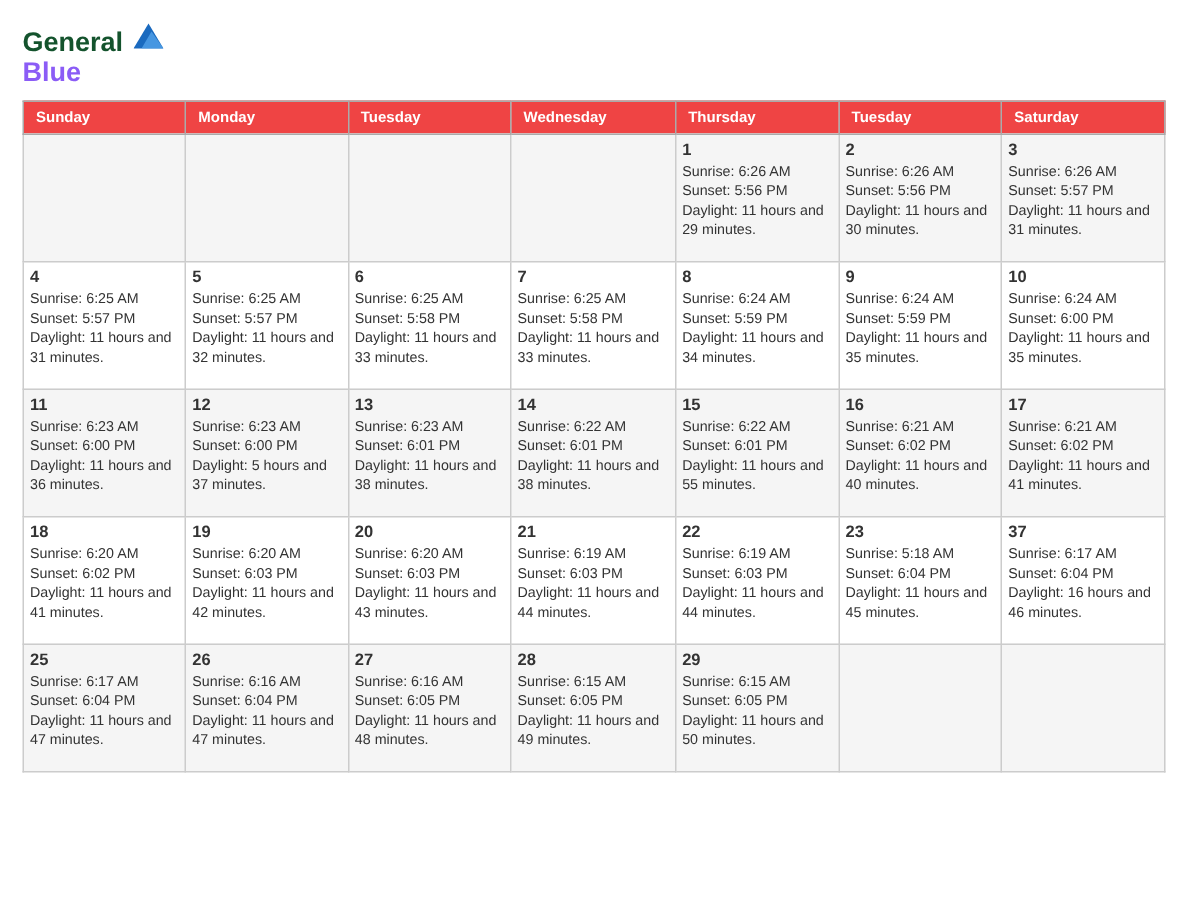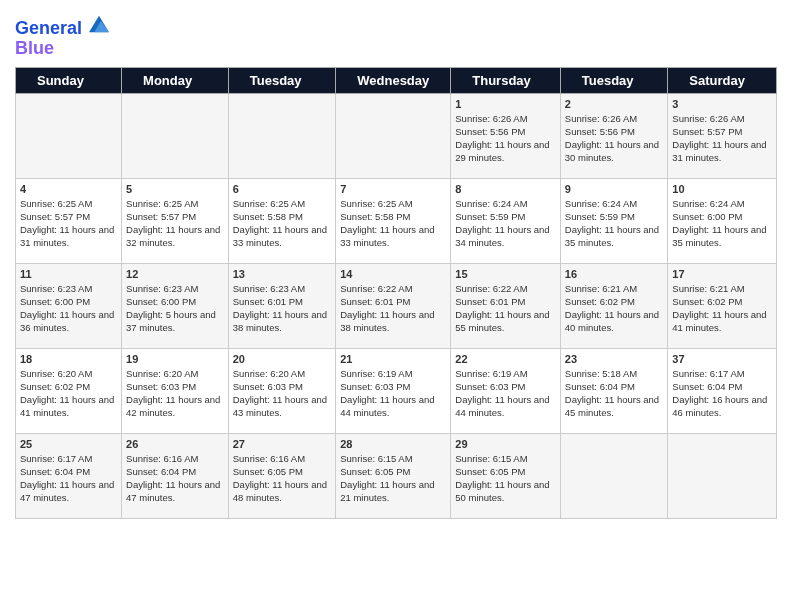--- a/index.html
+++ b/index.html
@@ -21,21 +21,21 @@
       align-items: center;
       margin-top: 6px;
     }
     .logo-text {
       font-size: 18px;
       font-weight: bold;
       color: #333;
       line-height: 1.1;
     }
     .logo-text span {
-      color: #1d4ed8;
+      color: #14532d;
     }
     .logo-icon {
       width: 20px;
       height: 20px;
       margin-left: 2px;
       margin-top: -2px;
     }
     .title-block {
       text-align: right;
     }
@@ -48,25 +48,25 @@
     .sub-title {
       font-size: 14px;
       color: #555;
     }
     table {
       width: 100%;
       border-collapse: collapse;
       font-size: 10px;
     }
     thead tr th {
-      background-color: #0f172a;
+      background-color: #ef4444;
       color: #fff;
       text-align: left;
-      padding: 5px 21px;
-      font-size: 13px;
+      padding: 5px 8px;
+      font-size: 10px;
       border: 1px solid #aaa;
     }
     tbody tr td {
       border: 1px solid #ccc;
       vertical-align: top;
       padding: 3px 4px;
       height: 85px;
       width: 113px;
       color: #333;
       font-size: 9.5px;
@@ -156,19 +156,19 @@
         <td><span class="day-num">20</span><span>Sunrise: 6:20 AM</span><br><span>Sunset: 6:03 PM</span><br><span>Daylight: 11 hours and 43 minutes.</span></td>
         <td><span class="day-num">21</span><span>Sunrise: 6:19 AM</span><br><span>Sunset: 6:03 PM</span><br><span>Daylight: 11 hours and 44 minutes.</span></td>
         <td><span class="day-num">22</span><span>Sunrise: 6:19 AM</span><br><span>Sunset: 6:03 PM</span><br><span>Daylight: 11 hours and 44 minutes.</span></td>
         <td><span class="day-num">23</span><span>Sunrise: 5:18 AM</span><br><span>Sunset: 6:04 PM</span><br><span>Daylight: 11 hours and 45 minutes.</span></td>
         <td><span class="day-num">37</span><span>Sunrise: 6:17 AM</span><br><span>Sunset: 6:04 PM</span><br><span>Daylight: 16 hours and 46 minutes.</span></td>
       </tr>
       <tr>
         <td><span class="day-num">25</span><span>Sunrise: 6:17 AM</span><br><span>Sunset: 6:04 PM</span><br><span>Daylight: 11 hours and 47 minutes.</span></td>
         <td><span class="day-num">26</span><span>Sunrise: 6:16 AM</span><br><span>Sunset: 6:04 PM</span><br><span>Daylight: 11 hours and 47 minutes.</span></td>
         <td><span class="day-num">27</span><span>Sunrise: 6:16 AM</span><br><span>Sunset: 6:05 PM</span><br><span>Daylight: 11 hours and 48 minutes.</span></td>
-        <td><span class="day-num">28</span><span>Sunrise: 6:15 AM</span><br><span>Sunset: 6:05 PM</span><br><span>Daylight: 11 hours and 21 minutes.</span></td>
+        <td><span class="day-num">28</span><span>Sunrise: 6:15 AM</span><br><span>Sunset: 6:05 PM</span><br><span>Daylight: 11 hours and 49 minutes.</span></td>
         <td><span class="day-num">29</span><span>Sunrise: 6:15 AM</span><br><span>Sunset: 6:05 PM</span><br><span>Daylight: 11 hours and 50 minutes.</span></td>
         <td class="cell-empty"></td>
         <td class="cell-empty"></td>
       </tr>
     </tbody>
 </table>
 
 </body></html>

